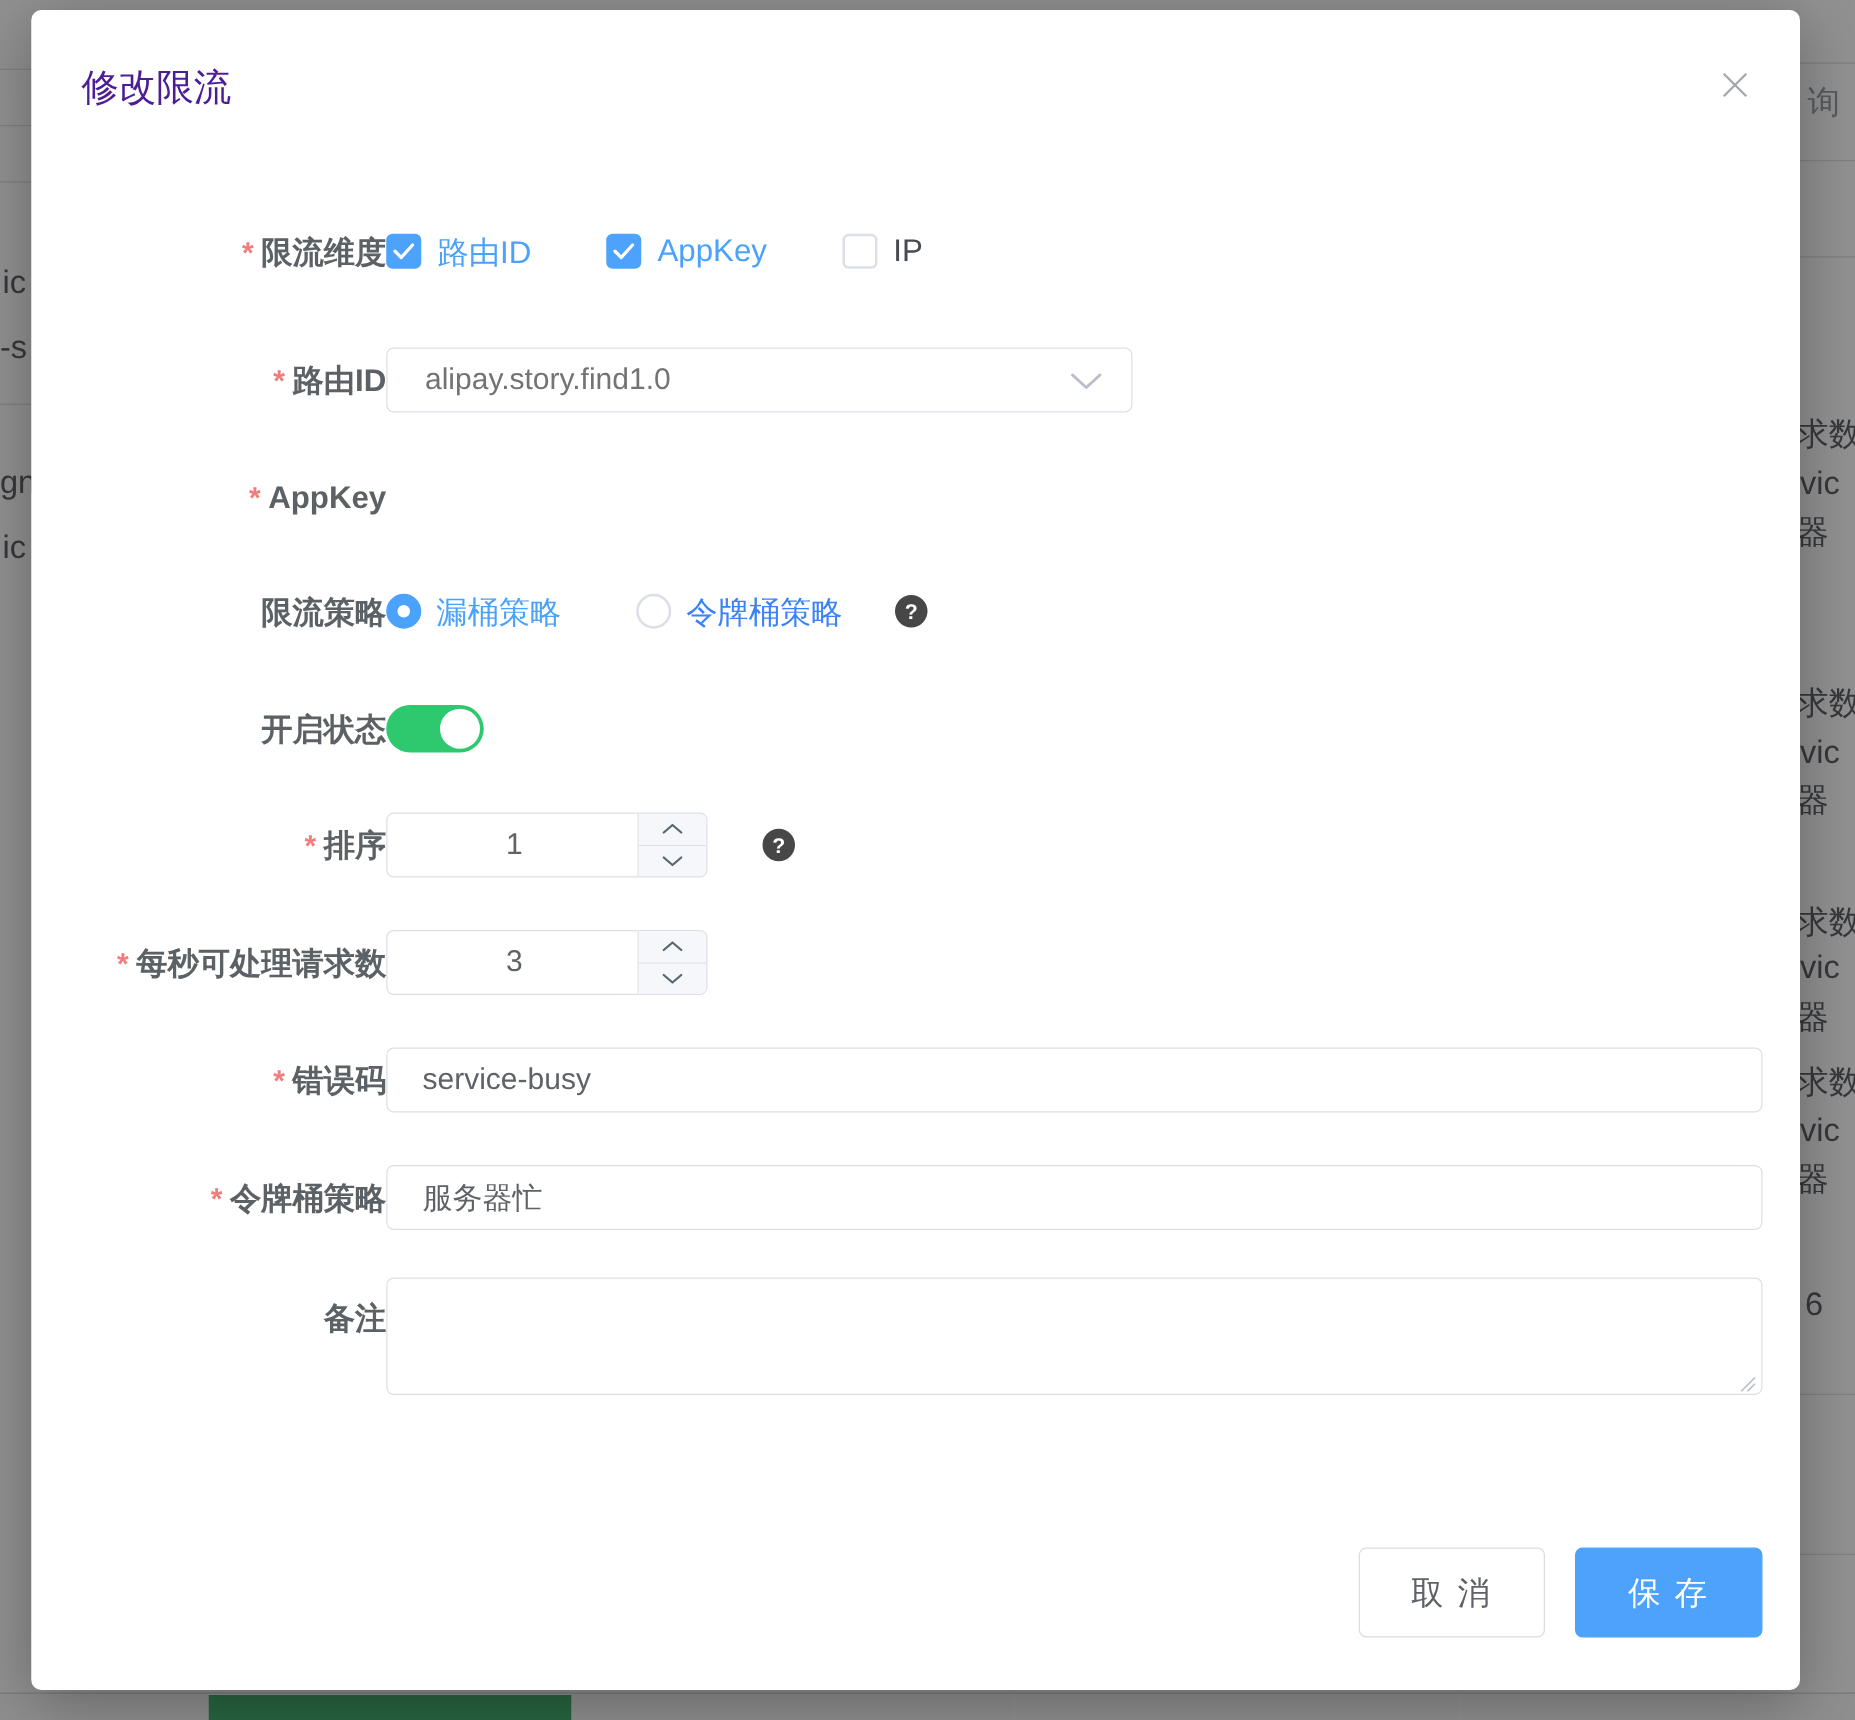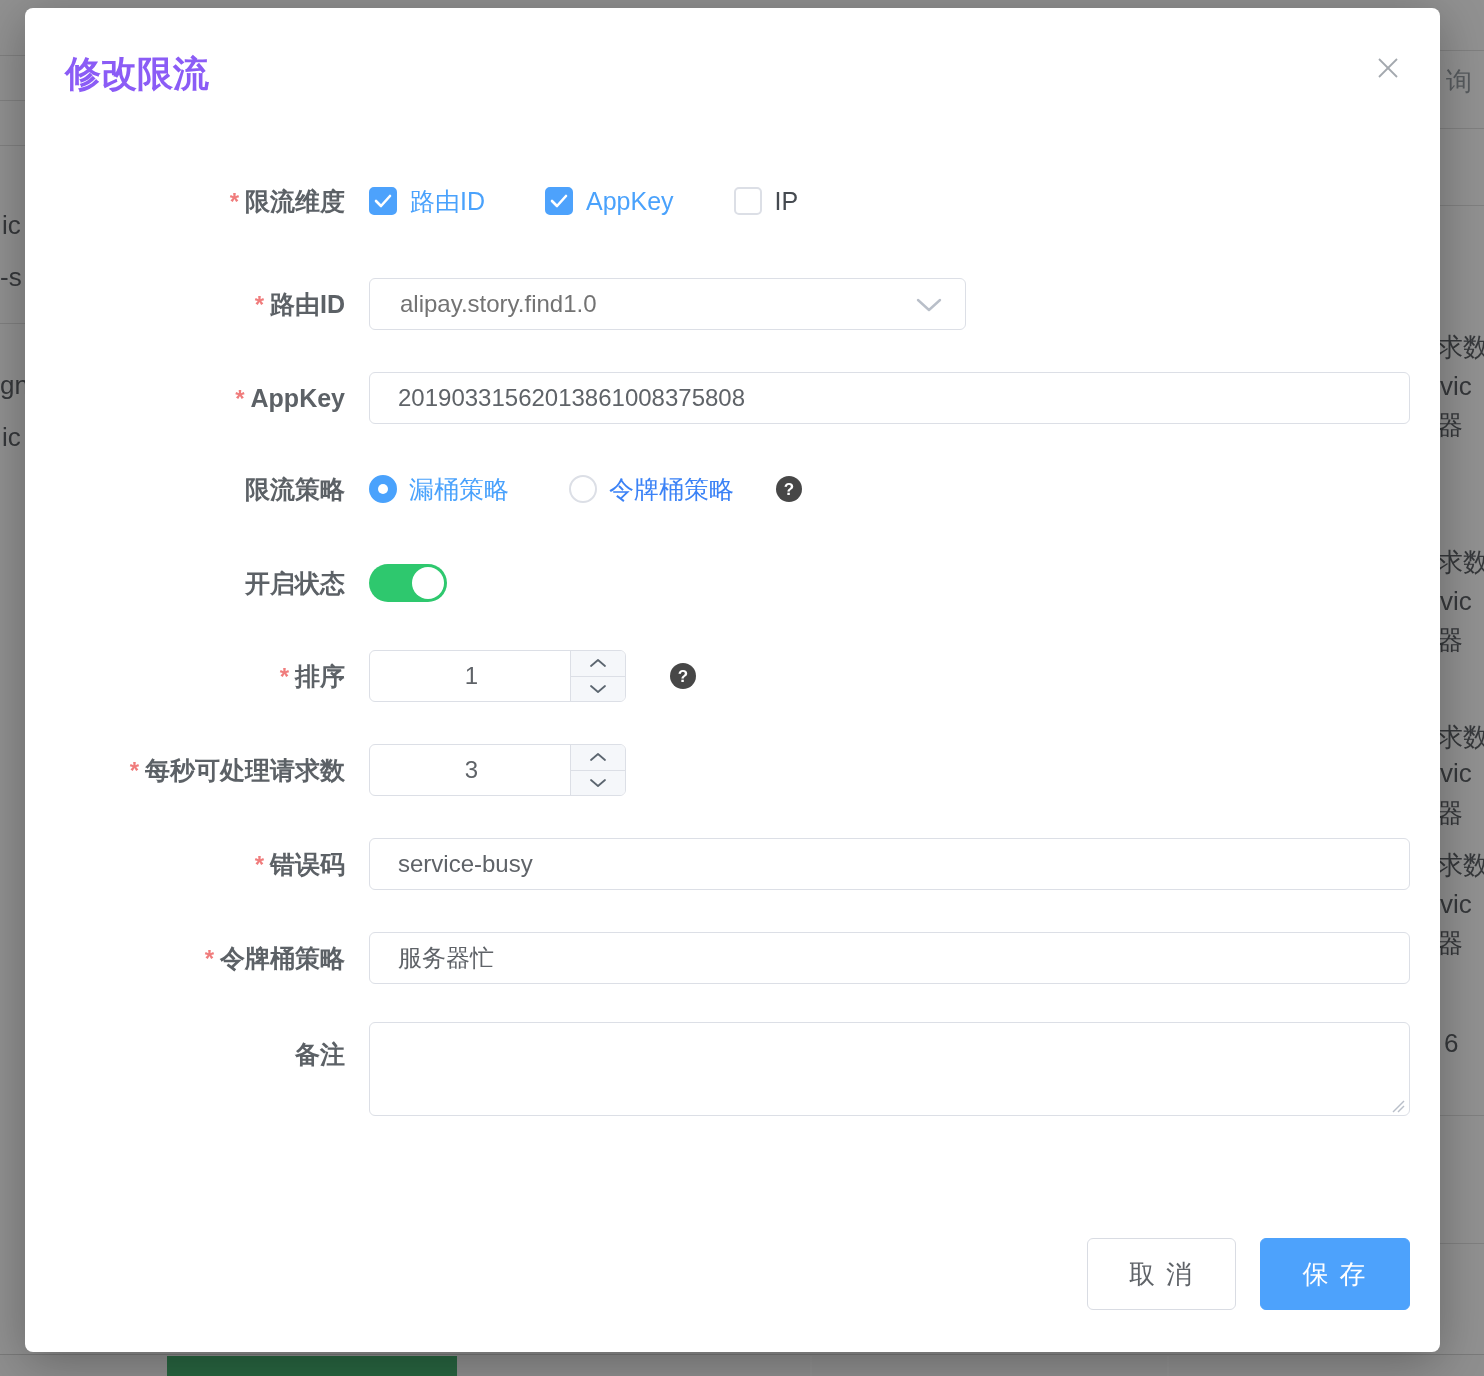--- a/index.html
+++ b/index.html
@@ -18,26 +18,26 @@
   .pb-green{position:absolute;left:167px;top:1356px;width:290px;height:20px;background:#47b271;}
   .pb-vdiv{position:absolute;top:1356px;width:2px;height:20px;background:#ffffff;}
   
   .overlay{position:absolute;inset:0;background:rgba(0,0,0,0.43);z-index:1;}
   
   .modal{
     position:absolute;left:25px;top:8px;width:1415px;height:1344px;
     background:#fff;border-radius:8px;z-index:2;
     box-shadow:0 10px 50px rgba(0,0,0,0.30);
   }
-  .modal-title{position:absolute;left:40px;top:42px;font-size:36px;color:#8b5cf6;font-weight:bold;}
+  .modal-title{position:absolute;left:40px;top:42px;font-size:30px;color:#4c1d95;}
   .modal-close{position:absolute;top:42px;right:34px;width:36px;height:36px;cursor:pointer;
     display:flex;align-items:center;justify-content:center;}
   
   .row{position:absolute;left:0;right:30px;display:flex;align-items:center;}
-  .flabel{width:344px;padding-right:24px;box-sizing:border-box;text-align:right;
+  .flabel{width:284px;box-sizing:border-box;text-align:right;
     font-size:25px;font-weight:600;color:#5c6166;flex:none;white-space:nowrap;}
   .req{color:#f07c7c;margin-right:6px;font-size:24px;font-weight:600;}
   .req.hidden{visibility:hidden;}
   .control{flex:1;display:flex;align-items:center;}
   
   .cb-group{gap:60px;}
   .cb-item{display:flex;align-items:center;cursor:pointer;}
   .cb-box{width:28px;height:28px;border-radius:5px;box-sizing:border-box;flex:none;
     border:2px solid #dcdfe6;background:#fff;display:flex;align-items:center;justify-content:center;}
   .cb-box.checked{background:#4da2fc;border-color:#4da2fc;}
@@ -176,23 +176,20 @@
           <svg width="28" height="16" viewBox="0 0 28 16">
               <polyline points="3,3 14,13 25,3" fill="none" stroke="#b9bfc9" stroke-width="2.4" stroke-linecap="round" stroke-linejoin="round"></polyline>
             </svg>
         </span>
       </div>
     </div>
   </div>
 
   <div class="row" style="top:364px;height:52px;">
     <div class="flabel"><span class="req">*</span><span>AppKey</span></div>
-    <div class="control">
-      <input class="tinput full" value="20190331562013861008375808" style="">
-    </div>
   </div>
 
   <div class="row" style="top:465px;height:32px;">
     <div class="flabel"><span class="req hidden">*</span><span>限流策略</span></div>
     <div class="control" style="gap:60px;">
       <div class="radio-item">
         <span class="radio-circle selected">
             <span class="radio-dot"></span>
           </span>
         <span class="radio-label blue">漏桶策略</span>

